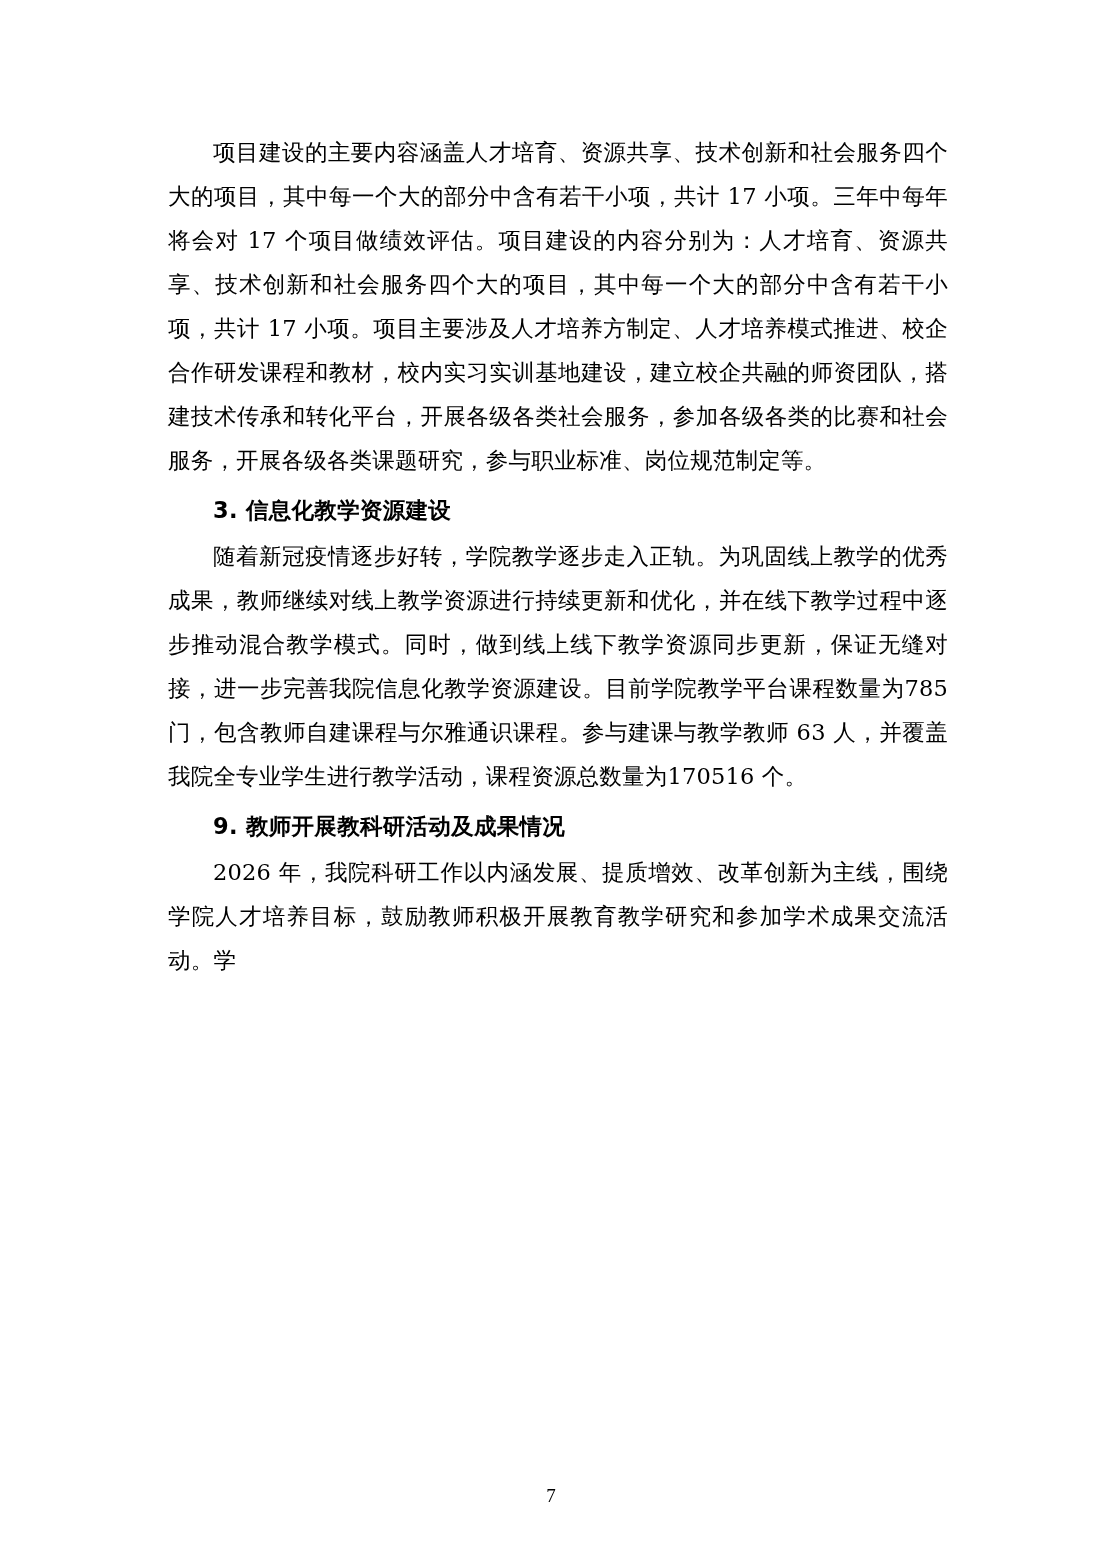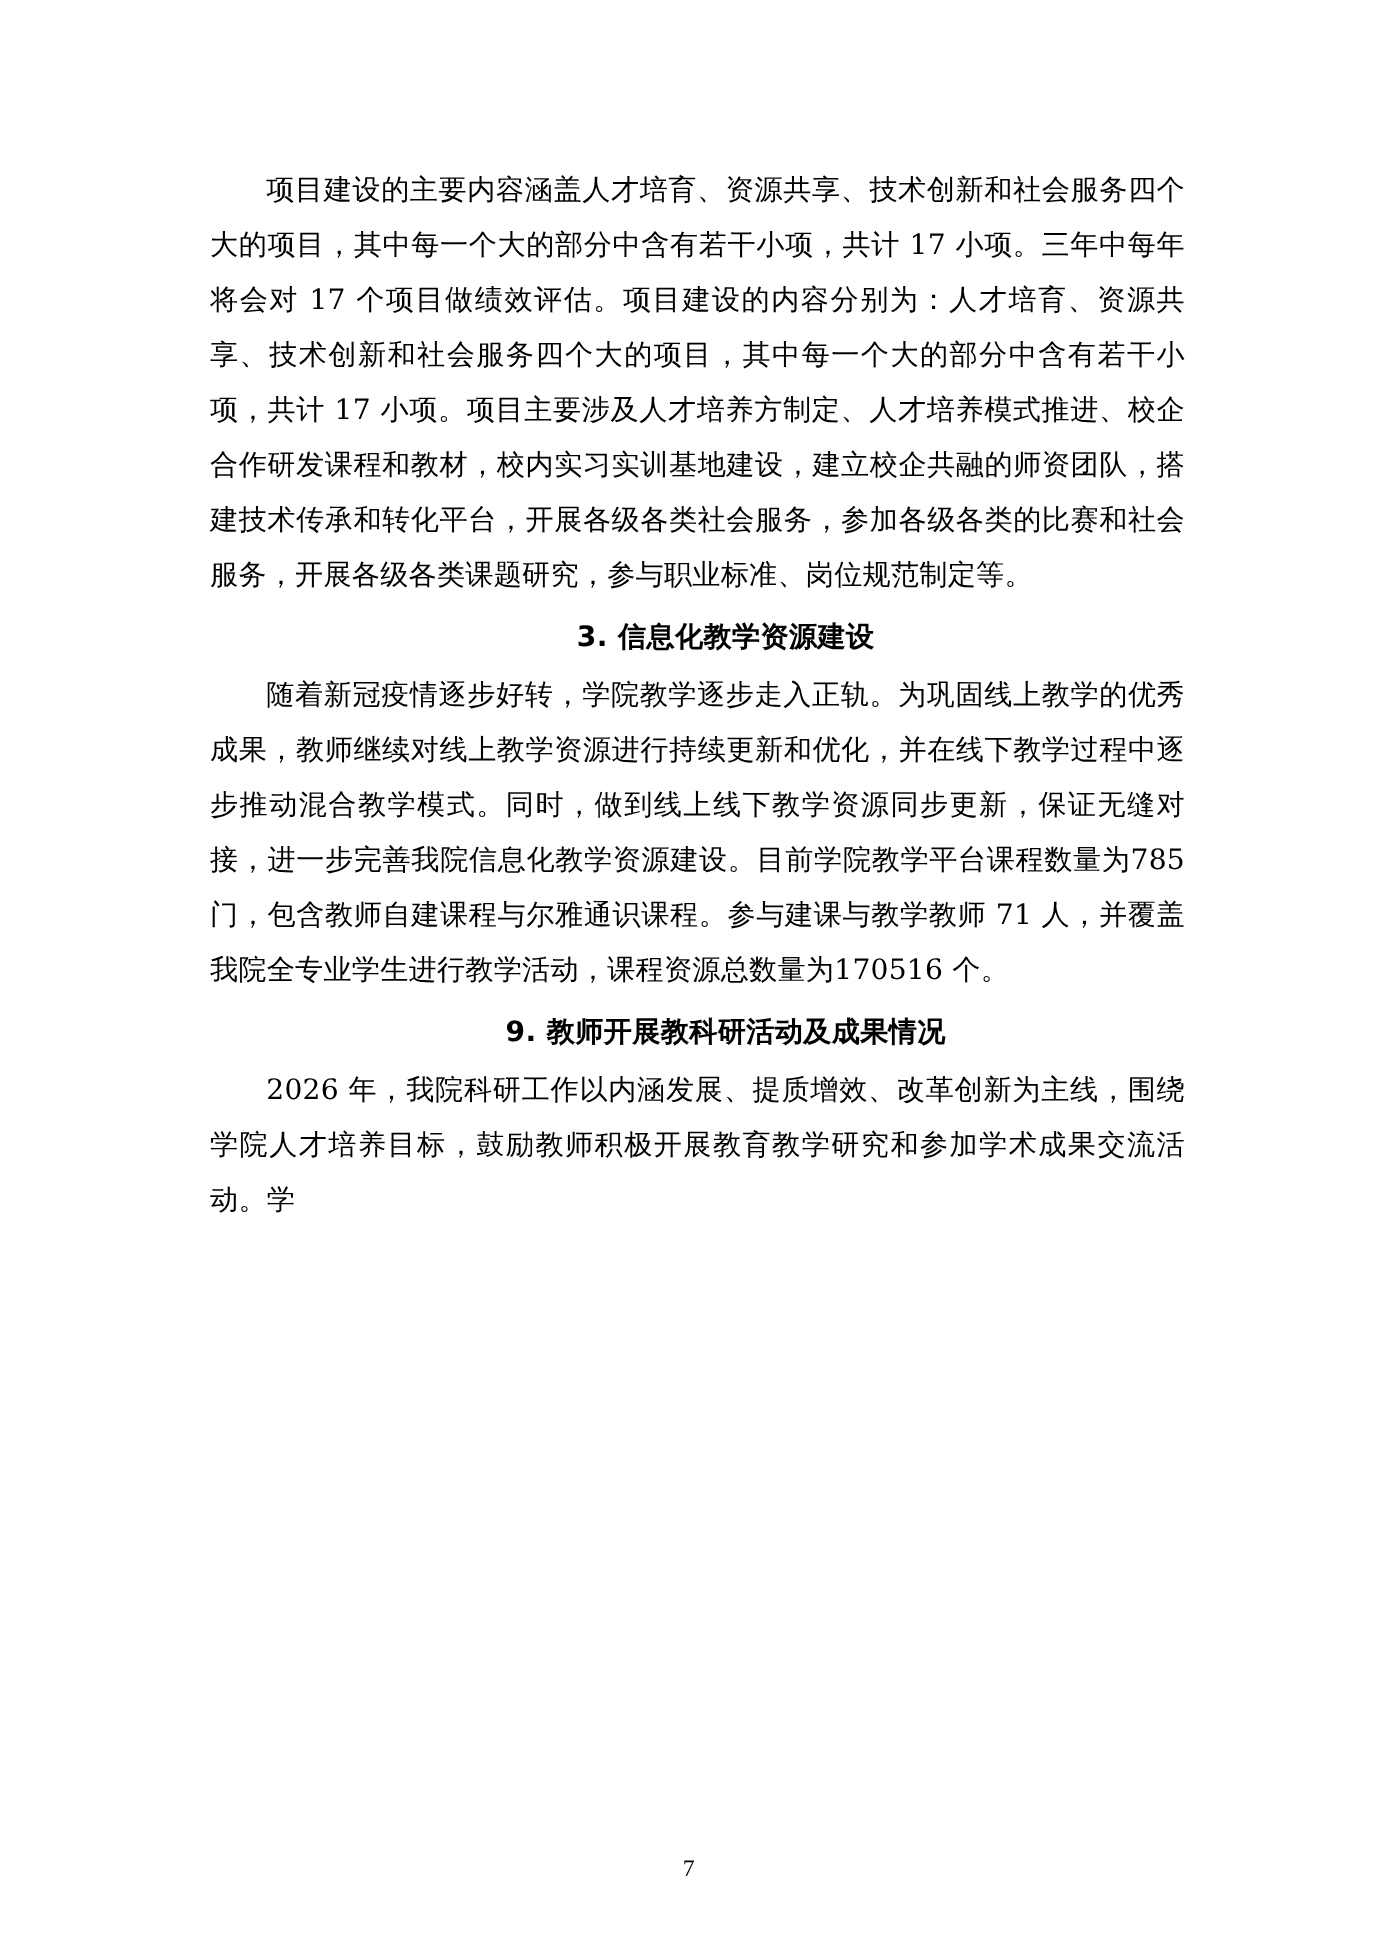--- a/index.html
+++ b/index.html
@@ -34,21 +34,20 @@
     letter-spacing: 0.2px;
   }
   h3.heading {
     margin: 6px 0 2px 0;
     font-size: 22.5px;
     line-height: 44px;
     font-weight: bold;
     text-indent: 45px;
     font-family: "DejaVu Sans", "Liberation Sans", sans-serif;
     letter-spacing: 0.3px;
-    text-align: center;
   }
   .page-number {
     position: absolute;
     left: 0;
     right: 0;
     bottom: 52px;
     text-align: center;
     font-size: 19px;
     font-family: "Liberation Serif", serif;
     color: #000;
@@ -58,21 +57,21 @@
 <body>
 
 <div class="page">
   <div class="doc-body">
 
     <p class="para">项目建设的主要内容涵盖人才培育、资源共享、技术创新和社会服务四个大的项目，其中每一个大的部分中含有若干小项，共计 17 小项。三年中每年将会对 17 个项目做绩效评估。项目建设的内容分别为：人才培育、资源共享、技术创新和社会服务四个大的项目，其中每一个大的部分中含有若干小项，共计 17 小项。项目主要涉及人才培养方制定、人才培养模式推进、校企合作研发课程和教材，校内实习实训基地建设，建立校企共融的师资团队，搭建技术传承和转化平台，开展各级各类社会服务，参加各级各类的比赛和社会服务，开展各级各类课题研究，参与职业标准、岗位规范制定等。</p>
 
     <h3 class="heading">3.  信息化教学资源建设</h3>
 
 
-    <p class="para">随着新冠疫情逐步好转，学院教学逐步走入正轨。为巩固线上教学的优秀成果，教师继续对线上教学资源进行持续更新和优化，并在线下教学过程中逐步推动混合教学模式。同时，做到线上线下教学资源同步更新，保证无缝对接，进一步完善我院信息化教学资源建设。目前学院教学平台课程数量为785 门，包含教师自建课程与尔雅通识课程。参与建课与教学教师 71 人，并覆盖我院全专业学生进行教学活动，课程资源总数量为170516 个。</p>
+    <p class="para">随着新冠疫情逐步好转，学院教学逐步走入正轨。为巩固线上教学的优秀成果，教师继续对线上教学资源进行持续更新和优化，并在线下教学过程中逐步推动混合教学模式。同时，做到线上线下教学资源同步更新，保证无缝对接，进一步完善我院信息化教学资源建设。目前学院教学平台课程数量为785 门，包含教师自建课程与尔雅通识课程。参与建课与教学教师 63 人，并覆盖我院全专业学生进行教学活动，课程资源总数量为170516 个。</p>
 
 
     <h3 class="heading">9. 教师开展教科研活动及成果情况</h3>
 
     <p class="para">2026 年，我院科研工作以内涵发展、提质增效、改革创新为主线，围绕学院人才培养目标，鼓励教师积极开展教育教学研究和参加学术成果交流活动。学</p>
 
   </div>
 
   <div class="page-number">7</div>
 </div>

